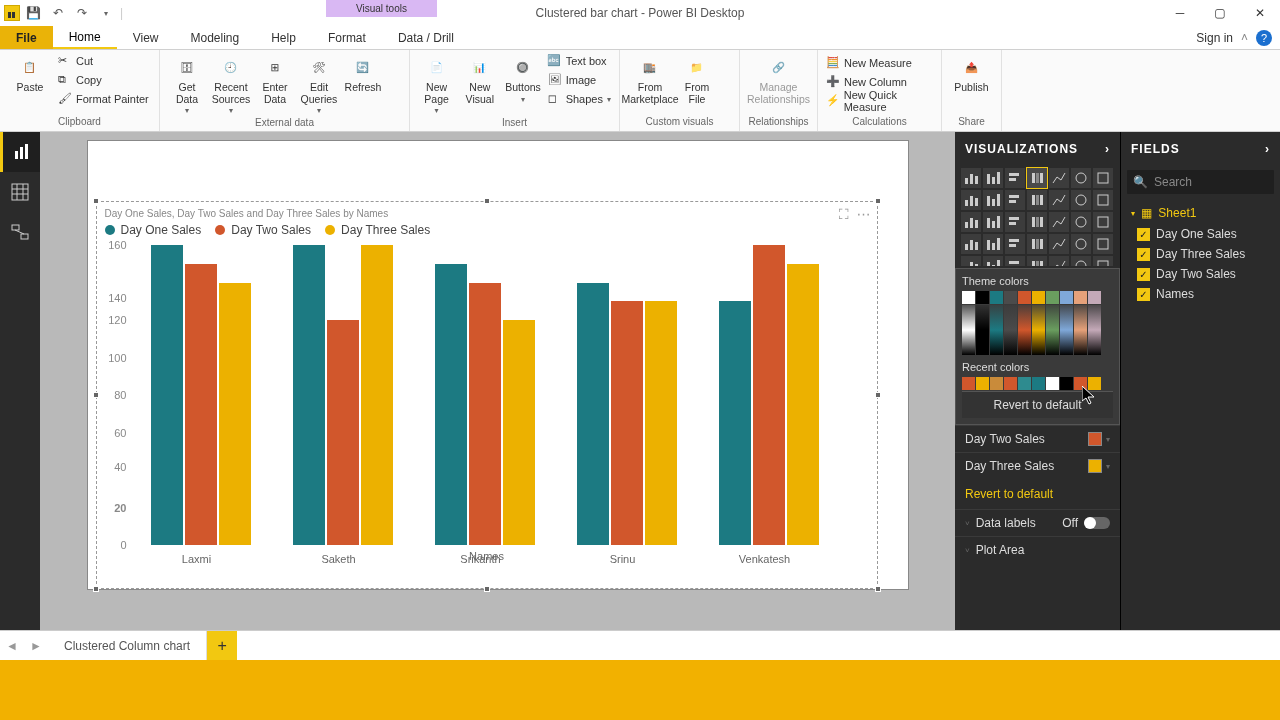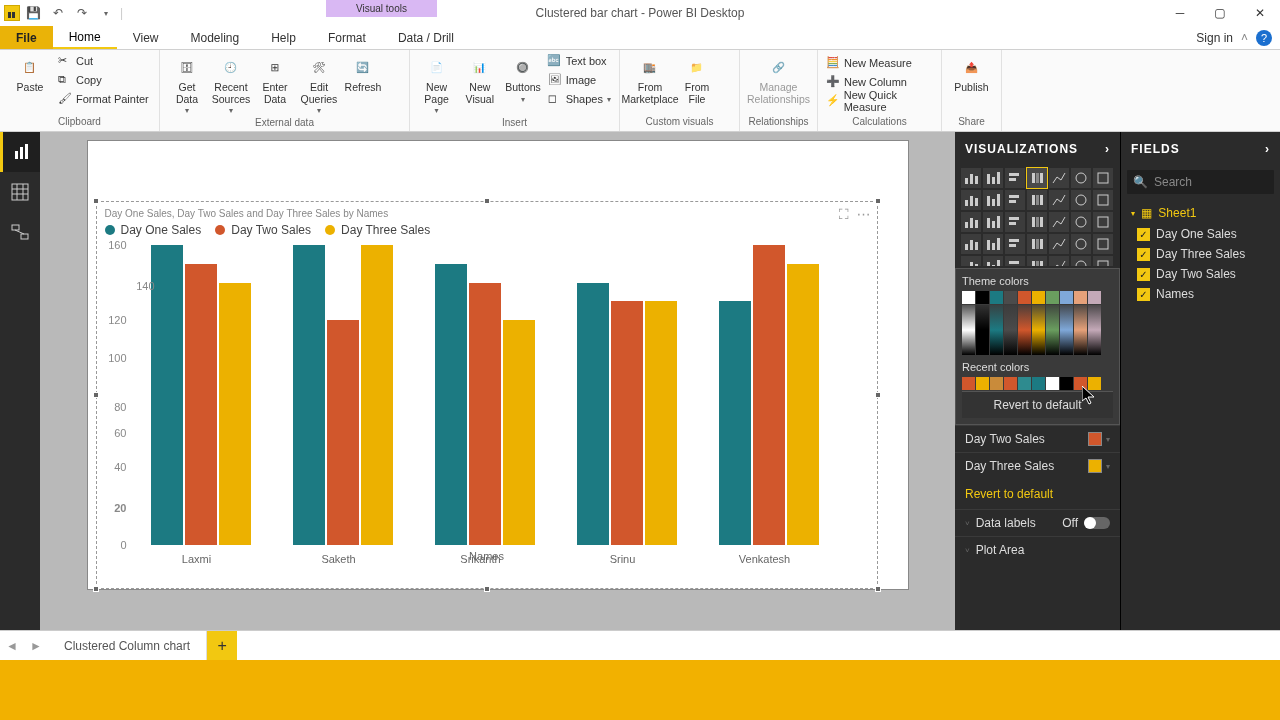--- a/index.html
+++ b/index.html
@@ -318,24 +318,24 @@
               <div class="bar" style="left: 480px; height: 243.75px; background: rgb(209, 87, 44);"></div>
               <div class="bar" style="left: 514px; height: 243.75px; background: rgb(236, 177, 0);"></div>
               <div class="bar" style="left: 588px; height: 243.75px; background: rgb(28, 122, 130);"></div>
               <div class="bar" style="left: 622px; height: 300px; background: rgb(209, 87, 44);"></div>
               <div class="bar" style="left: 656px; height: 281.25px; background: rgb(236, 177, 0);"></div>
             </div>
         <div class="ytick" style="top: 300px;">0</div>
             <div class="ytick" style="top: 262.5px; font-weight: bold;">20</div>
             <div class="ytick" style="top: 222px;">40</div>
             <div class="ytick" style="top: 187.5px;">60</div>
-            <div class="ytick" style="top: 162px;">80</div>
+            <div class="ytick" style="top: 150px;">80</div>
             <div class="ytick" style="top: 112.5px;">100</div>
             <div class="ytick" style="top: 75px;">120</div>
-            <div class="ytick" style="top: 41px; margin-left: 28px;">140</div>
+            <div class="ytick" style="top: 53px;">140</div>
             <div class="ytick" style="top: 0px;">160</div>
             <div class="xlabel" style="left: 0px;">Laxmi</div>
             <div class="xlabel" style="left: 142px;">Saketh</div>
             <div class="xlabel" style="left: 284px;">Srikanth</div>
             <div class="xlabel" style="left: 426px;">Srinu</div>
             <div class="xlabel" style="left: 568px;">Venkatesh</div>
           </div>
         <div class="axis-title" style="top:348px;">Names</div>
 
         <div class="vf-handle" style="left:-4px;top:-4px;"></div>

